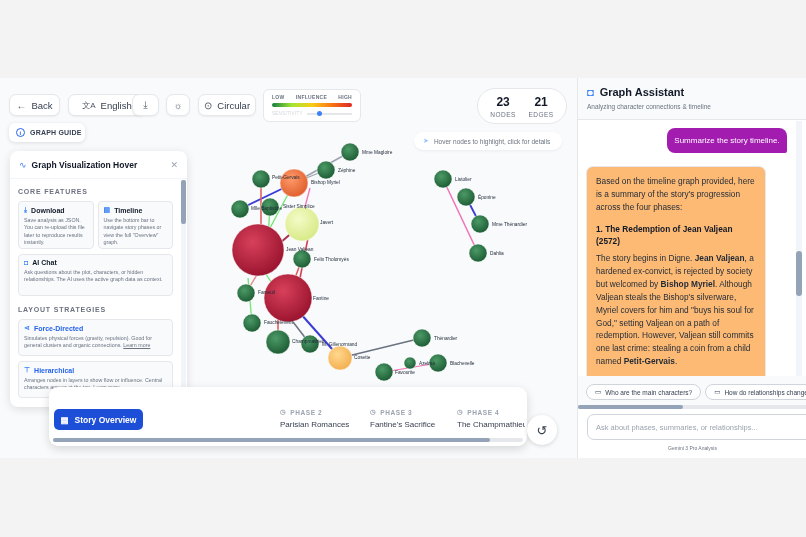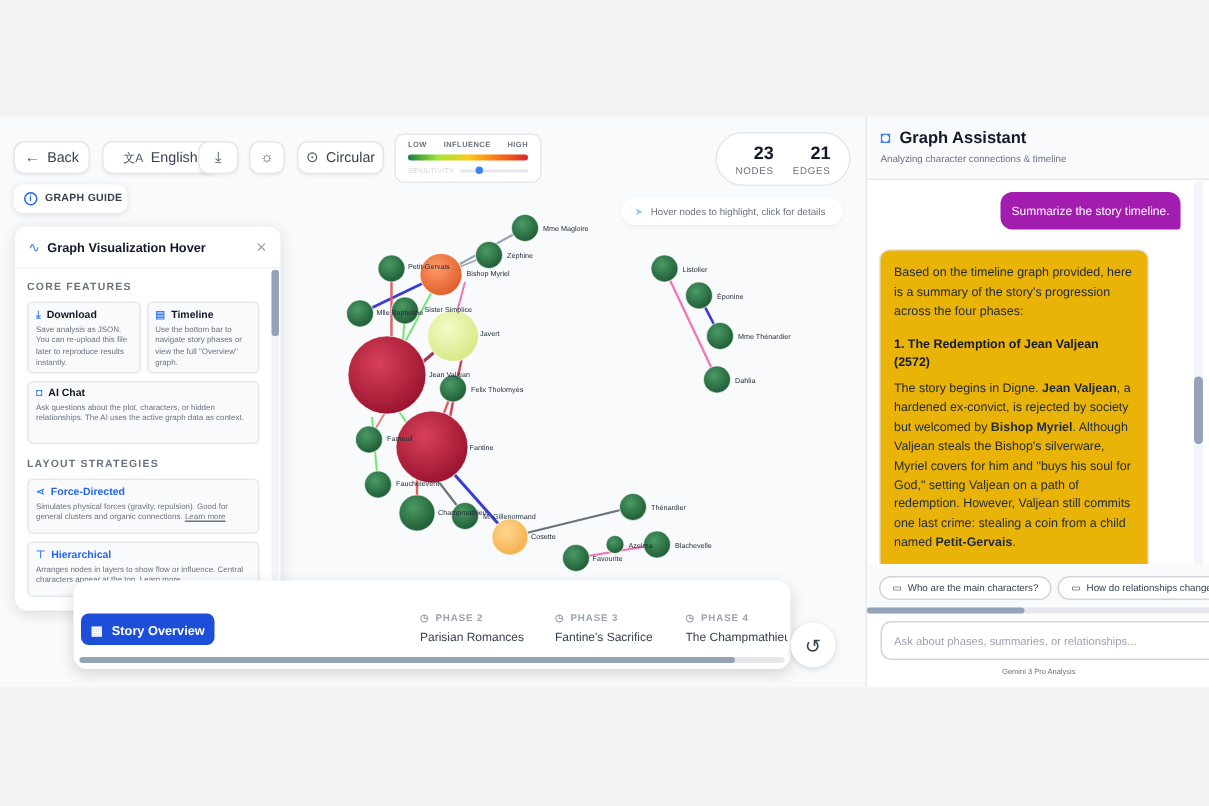--- a/index.html
+++ b/index.html
@@ -11,21 +11,21 @@
   .btn .ic { font-size: 10px; color: #4b5563; }
   .guide-btn { position: absolute; left: 9px; top: 45px; width: 76px; height: 19px; background: #fff; border-radius: 6px; box-shadow: 0 1px 4px rgba(0,0,0,0.12); display: flex; align-items: center; gap: 5px; padding-left: 7px; font-size: 7px; font-weight: bold; color: #374151; letter-spacing: 0.2px; }
   .guide-btn .ic { width: 9px; height: 9px; border: 1px solid #2563eb; border-radius: 50%; font-size: 6px; color: #2563eb; display: flex; align-items: center; justify-content: center; font-weight: bold; }
   .legend { position: absolute; left: 263px; top: 11px; width: 98px; height: 33px; background: #fff; border: 1px solid #e5e7eb; border-radius: 6px; padding: 4px 8px; }
   .legend .row { display: flex; justify-content: space-between; font-size: 5px; color: #6b7280; font-weight: bold; letter-spacing: 0.3px; }
   .legend .bar { margin-top: 3px; height: 4px; border-radius: 2px; background: linear-gradient(90deg, #15803d, #a3e635, #facc15, #f97316, #dc2626); }
   .legend .sens { display: flex; align-items: center; gap: 4px; margin-top: 4px; font-size: 4.5px; color: #d1d5db; letter-spacing: 0.3px; }
   .legend .track { flex: 1; height: 2px; background: #e5e7eb; position: relative; }
   .legend .thumb { position: absolute; left: 10px; top: -2px; width: 5px; height: 5px; border-radius: 50%; background: #3b82f6; }
   .stats { position: absolute; left: 477px; top: 10px; width: 90px; height: 36px; background: #fff; border: 1px solid #e5e7eb; border-radius: 18px; display: flex; justify-content: space-around; align-items: center; padding: 0 6px; }
-  .stat { text-align: right; }
+  .stat { text-align: center; }
   .stat .num { font-size: 12px; font-weight: bold; color: #111827; }
   .stat .lbl { font-size: 6.5px; color: #6b7280; letter-spacing: 0.5px; margin-top: 2px; }
   .hint { position: absolute; left: 414px; top: 54px; width: 148px; height: 18px; background: #fff; border-radius: 9px; box-shadow: 0 1px 3px rgba(0,0,0,0.06); font-size: 6.5px; color: #6b7280; display: flex; align-items: center; gap: 5px; padding-left: 9px; }
   .hint .ic { color: #93c5fd; font-size: 7px; }
 
   
   .guide { position: absolute; left: 10px; top: 73px; width: 177px; height: 256px; background: #fff; border-radius: 8px; box-shadow: 0 2px 10px rgba(0,0,0,0.12); overflow: hidden; }
   .guide-head { height: 28px; display: flex; align-items: center; padding: 0 9px; border-bottom: 1px solid #f1f5f9; gap: 5px; }
   .guide-head .ic { color: #3b82f6; font-size: 9px; }
   .guide-head .title { font-size: 8.5px; font-weight: bold; color: #111827; flex: 1; }
@@ -56,21 +56,21 @@
   .reset-btn { position: absolute; left: 527px; top: 337px; width: 30px; height: 30px; border-radius: 50%; background: #fff; box-shadow: 0 1px 4px rgba(0,0,0,0.15); display: flex; align-items: center; justify-content: center; font-size: 13px; color: #374151; }
 
   
   .assistant { position: absolute; left: 577px; top: 0; width: 229px; height: 380px; background: #fff; border-left: 1px solid #e5e7eb; }
   .as-head { height: 42px; padding: 8px 9px; border-bottom: 1px solid #e5e7eb; background: #f8fafc; }
   .as-title { display: flex; align-items: center; gap: 6px; font-size: 11px; font-weight: bold; color: #111827; }
   .as-title .ic { color: #3b82f6; font-size: 11px; }
   .as-sub { font-size: 6.5px; color: #6b7280; margin-top: 5px; }
   .msgs { position: absolute; left: 0; top: 43px; width: 219px; height: 255px; overflow: hidden; background: #fff; }
   .user-msg { position: absolute; right: 10px; top: 7px; width: 120px; height: 25px; background: #a21caf; border-radius: 8px 8px 2px 8px; color: #fff; font-size: 8px; display: flex; align-items: center; justify-content: center; }
-  .bot-msg { position: absolute; left: 8px; top: 45px; width: 180px; height: 230px; background: #eab308; border: 1px solid #e5e7eb; border-radius: 7px; padding: 8px 9px; font-size: 8.3px; line-height: 1.55; color: #1f2937; }
+  .bot-msg { position: absolute; left: 8px; top: 45px; width: 180px; height: 230px; background: #fdba74; border: 1px solid #e5e7eb; border-radius: 7px; padding: 8px 9px; font-size: 8.3px; line-height: 1.55; color: #1f2937; }
   .bot-msg p { margin-bottom: 9px; }
   .bot-msg h4 { font-size: 8.3px; margin-bottom: 4px; color: #111827; }
   .as-scroll { position: absolute; left: 218px; top: 43px; width: 6px; height: 255px; background: #f1f5f9; }
   .as-scroll .th { position: absolute; top: 130px; width: 6px; height: 45px; background: #94a3b8; border-radius: 3px; }
   .chips { position: absolute; left: 0; top: 298px; width: 229px; height: 30px; background: #f8fafc; padding: 8px 8px 0 8px; display: flex; gap: 4px; overflow: hidden; }
   .chip { flex: none; height: 16px; padding: 0 8px; border: 1px solid #d1d5db; border-radius: 8px; background: #fff; font-size: 6.5px; color: #374151; display: flex; align-items: center; gap: 4px; white-space: nowrap; }
   .chip-scroll { position: absolute; left: 0; top: 327px; width: 229px; height: 4px; background: #e5e7eb; }
   .chip-scroll .th { width: 105px; height: 4px; background: #94a3b8; border-radius: 2px; }
   .input-wrap { position: absolute; left: 9px; top: 336px; width: 245px; height: 26px; border: 1px solid #d1d5db; border-radius: 7px; background: #fff; display: flex; align-items: center; padding-left: 8px; }
   .input-wrap input { border: none; outline: none; flex: 1; font-size: 7.5px; color: #374151; background: transparent; font-family: "Liberation Sans", sans-serif; }

